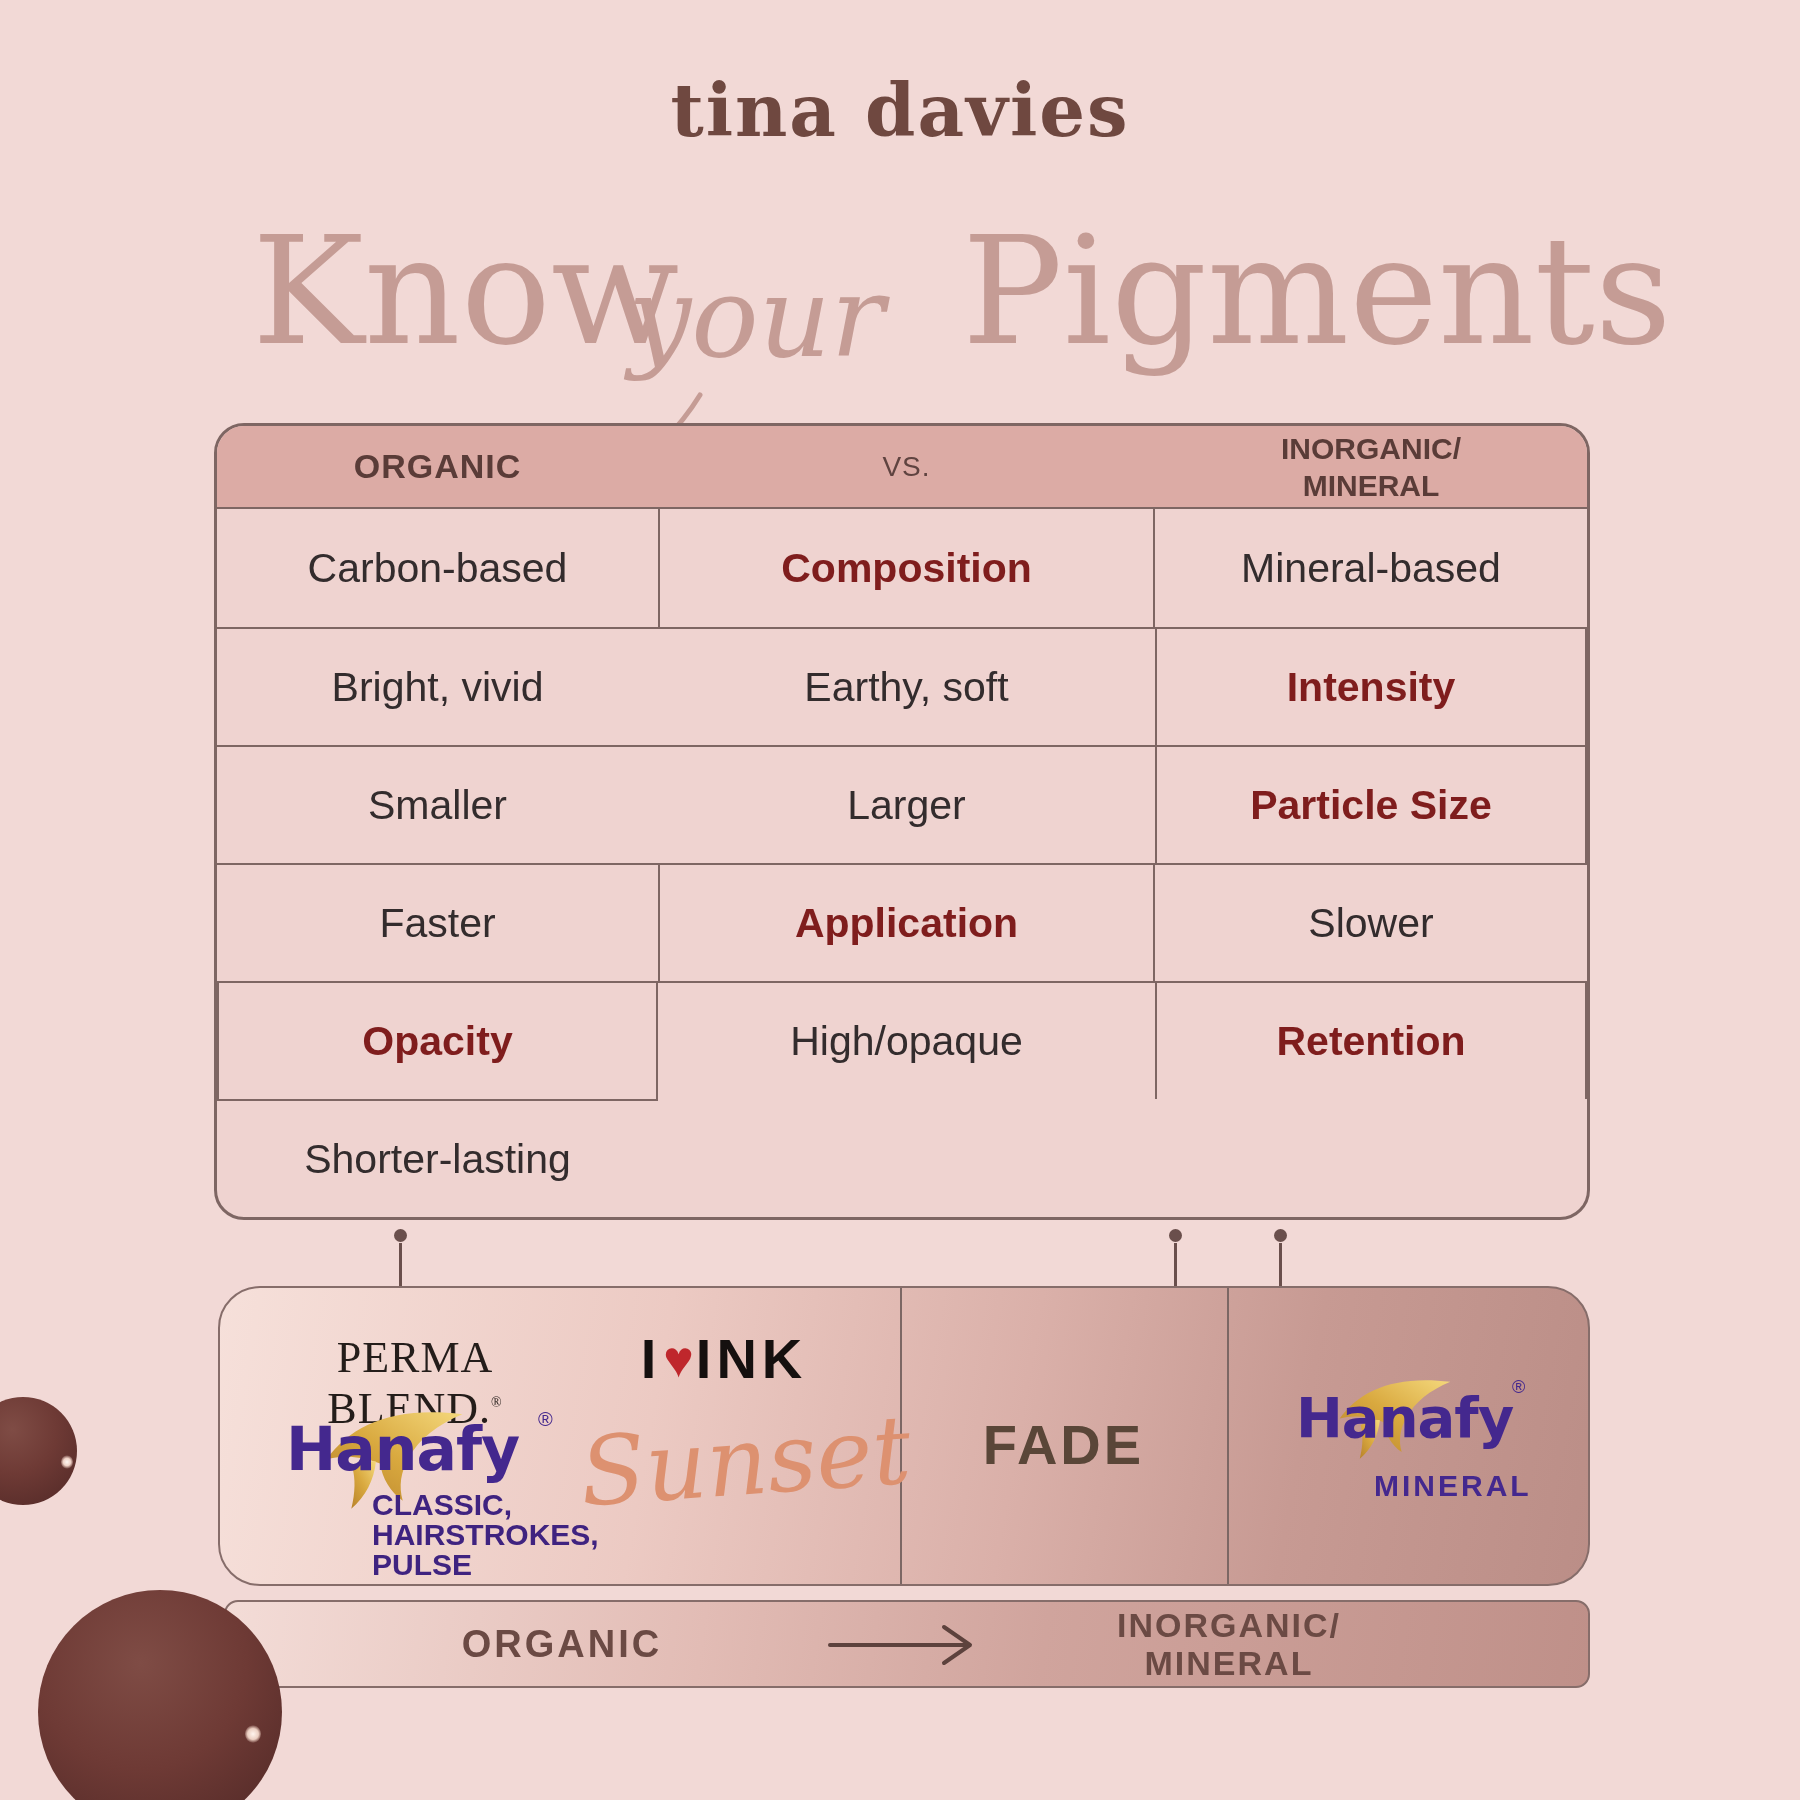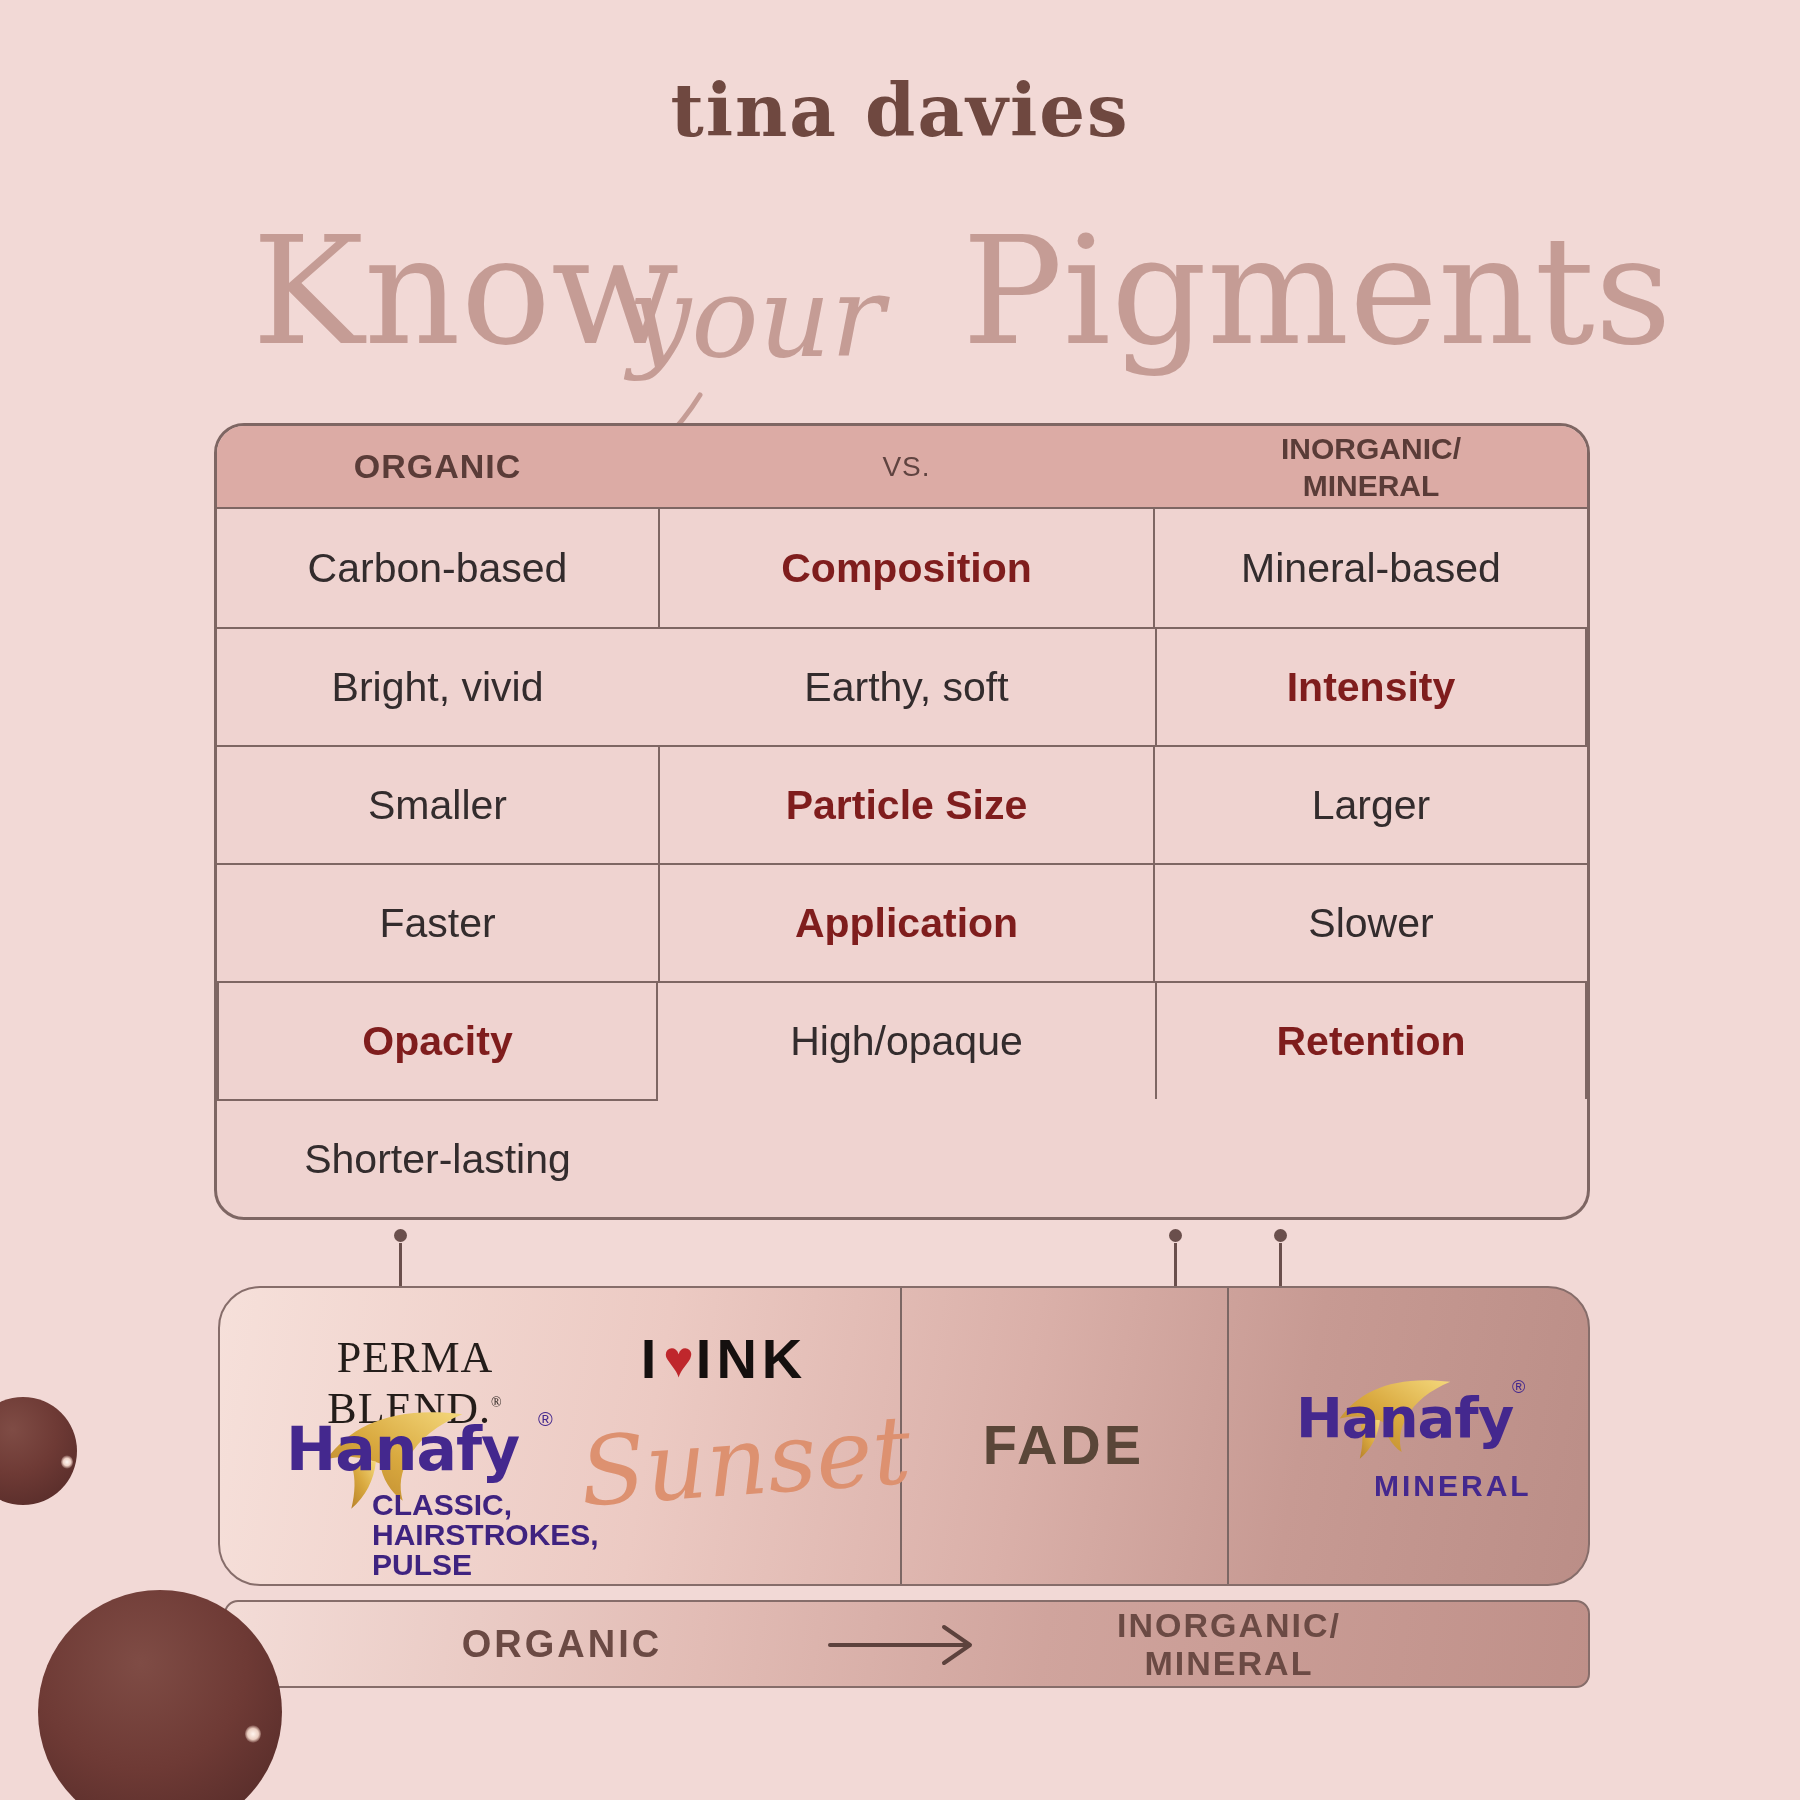--- a/index.html
+++ b/index.html
@@ -116,22 +116,22 @@
 
     <div class="cell">Carbon-based</div>
     <div class="cell mid">Composition</div>
     <div class="cell">Mineral-based</div>
 
     <div class="cell bt">Bright, vivid</div>
     <div class="cell bt">Earthy, soft</div>
     <div class="cell mid bt">Intensity</div>
 
     <div class="cell bt">Smaller</div>
+    <div class="cell bt">Larger</div>
     <div class="cell mid bt">Particle Size</div>
-    <div class="cell bt">Larger</div>
 
     <div class="cell bt">Faster</div>
     <div class="cell mid bt">Application</div>
     <div class="cell bt">Slower</div>
 
     <div class="cell mid bt">Opacity</div>
     <div class="cell bt">High/opaque</div>
 
     <div class="cell mid bt">Retention</div>
     <div class="cell bt">Shorter-lasting</div>

